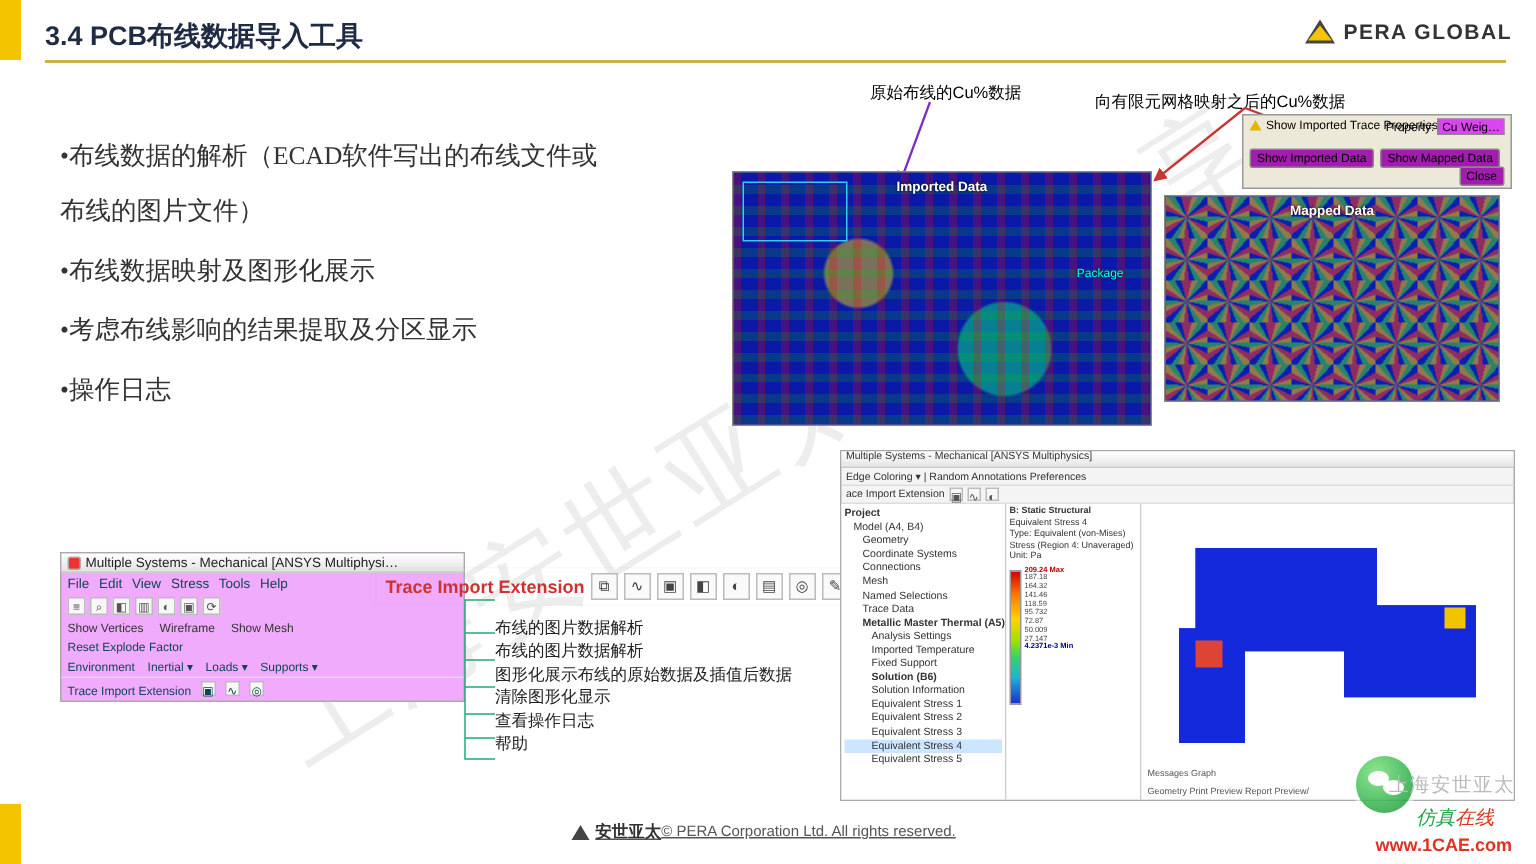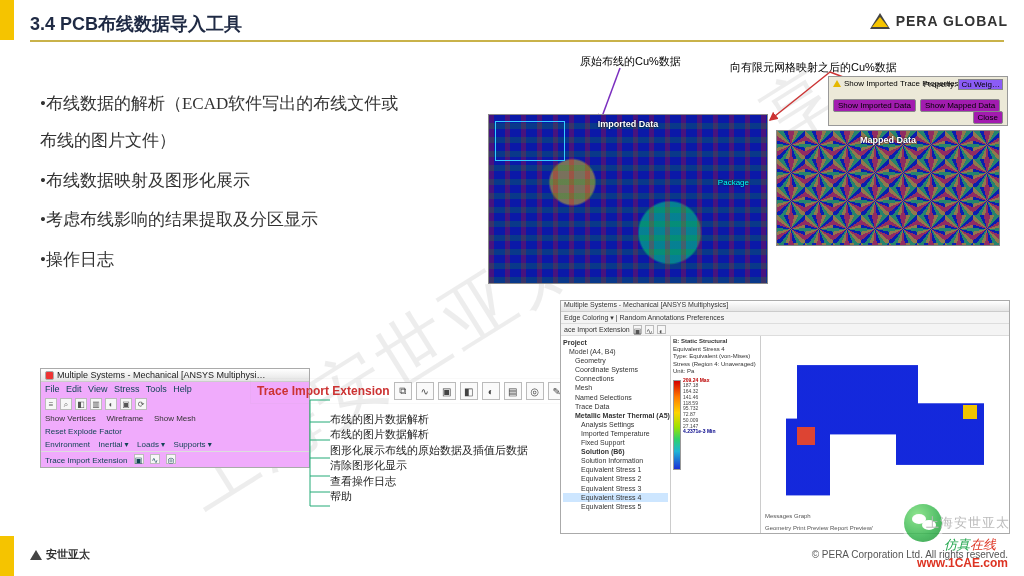--- a/index.html
+++ b/index.html
@@ -21,21 +21,21 @@
   .c1 { left: 110px; top: 0; }
   .c2 { left: 260px; top: 6px; }
   .arr-purple { stroke: #7b2fbf; stroke-width: 1.5; fill: none; }
   .arr-red { stroke: #c33; stroke-width: 1.5; fill: none; }
   .arrowhead { fill: #7b2fbf; }
   .arrowhead-red { fill: #c33; }
   .panel { position: absolute; background: #ece9d8; border: 1px solid #999; font-size: 8px; }
   .panel-title { position: absolute; top: 2px; left: 4px; font-size: 8px; display: flex; align-items: center; gap: 3px; }
   .panel-title .tri { width: 0; height: 0; border-left: 4px solid transparent; border-right: 4px solid transparent; border-bottom: 7px solid #e5b800; }
   .btn { display: inline-block; background: #a21caf; border: 1px solid #888; padding: 1px 4px; font-size: 8px; border-radius: 2px; }
-  .mini-select { background: #8b5cf6; border: 1px solid #888; padding: 0 2px; font-size: 8px; }
+  .mini-select { background: #d946ef; border: 1px solid #888; padding: 0 2px; font-size: 8px; }
   .pcb-canvas { position: absolute; background: #0b19a8; border: 1px solid #888; }
   .pcb-title { position: absolute; top: 4px; left: 50%; transform: translateX(-50%); color: #fff; font-size: 9px; font-weight: 600; text-shadow: 0 0 2px #000; }
   .pcb-noise { background:
     repeating-linear-gradient(0deg, rgba(0,200,0,.18) 0 6px, transparent 6px 14px),
     repeating-linear-gradient(90deg, rgba(255,0,0,.25) 0 5px, transparent 5px 16px),
     radial-gradient(circle at 30% 40%, rgba(255,220,0,.45) 0 10%, transparent 11%),
     radial-gradient(circle at 65% 70%, rgba(0,255,120,.45) 0 14%, transparent 15%),
     #0b19a8; }
   .heatmap { background:
     repeating-conic-gradient(from 0deg, rgba(255,60,40,.55) 0 4%, rgba(255,200,0,.55) 4% 8%, rgba(60,220,60,.55) 8% 12%, rgba(0,80,255,.1) 12% 16%),
@@ -62,21 +62,21 @@
   .legend-bar { width: 8px; height: 90px; margin: 2px 0;
     background: linear-gradient(to bottom, #d40000 0%, #ff7a00 18%, #ffd400 36%, #9fe300 52%, #2fd26a 66%, #1fb5d6 80%, #1a2fd6 100%); border: 1px solid #999; }
   .legend-vals { font-size: 5px; color: #444; line-height: 1.15; }
   .canvas3d { flex: 1; background: #fff; position: relative; }
   .shape3d { position: absolute; inset: 14px 14px 30px 14px;
     background:
       linear-gradient(135deg, rgba(20,40,220,.9) 40%, rgba(20,40,220,.9) 60%),
       #132bd9; clip-path: polygon(10% 10%, 65% 10%, 65% 35%, 95% 35%, 95% 75%, 55% 75%, 55% 55%, 25% 55%, 25% 95%, 5% 95%, 5% 45%, 10% 45%); }
   .shape3d::after { content: ""; position: absolute; left: 10%; top: 50%; width: 18px; height: 18px; background: #d43; }
   .shape3d::before { content: ""; position: absolute; right: 8%; top: 36%; width: 14px; height: 14px; background: #f0c400; }
-  .footer { position: absolute; left: 30px; bottom: 14px; right: 16px; display: flex; justify-content: space-between; align-items: center; font-size: 10px; color: #555; }
+  .footer { position: absolute; left: 30px; bottom: 14px; right: 36px; display: flex; justify-content: center; align-items: center; font-size: 10px; color: #555; text-decoration: underline; }
   .footer .flogo { display: flex; align-items: center; gap: 4px; font-weight: 700; color: #333; font-size: 11px; }
   .footer .flogo .m { width: 0; height: 0; border-left: 6px solid transparent; border-right: 6px solid transparent; border-bottom: 10px solid #444; }
   .wm-wechat { position: absolute; right: 82px; bottom: 34px; width: 38px; height: 38px; border-radius: 50%; background: radial-gradient(circle at 35% 30%, #7be07b, #34b34e 60%, #1f8f36); box-shadow: 0 0 0 3px rgba(255,255,255,.6); opacity: .85; }
   .wm-wechat::after { content: ""; position: absolute; left: 8px; top: 10px; width: 14px; height: 10px; background: #fff; border-radius: 50%; box-shadow: 10px 6px 0 0 #fff; }
   .wm-text { position: absolute; right: 14px; bottom: 44px; font-size: 13px; color: #bbb; letter-spacing: 1px; }
   .wm-sim { position: absolute; right: 28px; bottom: 22px; font-size: 13px; font-style: italic; margin-top: 16px; }
   .wm-sim .a { color: #1fa54b; } .wm-sim .b { color: #d32; }
   .wm-url { position: absolute; right: 16px; bottom: 6px; font-size: 12px; color: #d32; font-weight: 600; }
   .diag-wm { position: absolute; left: 50%; top: 50%; transform: translate(-50%,-50%) rotate(-32deg); font-size: 72px; color: rgba(0,0,0,.07); white-space: nowrap; pointer-events: none; letter-spacing: 4px; }
   .pkg-label { position: absolute; right: 18px; top: 40%; transform: translateY(-50%); color: #0ff; font-size: 8px; text-shadow: 0 0 2px #000; }
@@ -142,21 +142,21 @@
         <span class="btn">Close</span>
       </div>
     </div>
 
     <div class="pcb-canvas pcb-noise" style="left:18px; top:60px; width:280px; height:170px;">
       <div class="pcb-title">Imported Data</div>
       <div class="pkg-label">Package</div>
       <div style="position:absolute;left:6px;top:6px;width:70px;height:40px;border:1px solid #3cf;"></div>
     </div>
 
-    <div class="pcb-canvas heatmap" style="left:306px; top:76px; width:224px; height:116px;">
+    <div class="pcb-canvas heatmap" style="left:306px; top:76px; width:224px; height:138px;">
       <div class="pcb-title">Mapped Data</div>
     </div>
   </div>
 
   <div class="toolbar-box">
     <div class="tb-title">
         <span style="width:9px;height:9px;border:1px solid #aaa;background:#e33;border-radius:2px"></span>
         <span>Multiple Systems - Mechanical [ANSYS Multiphysi…</span>
       </div>
     <div class="menu">

